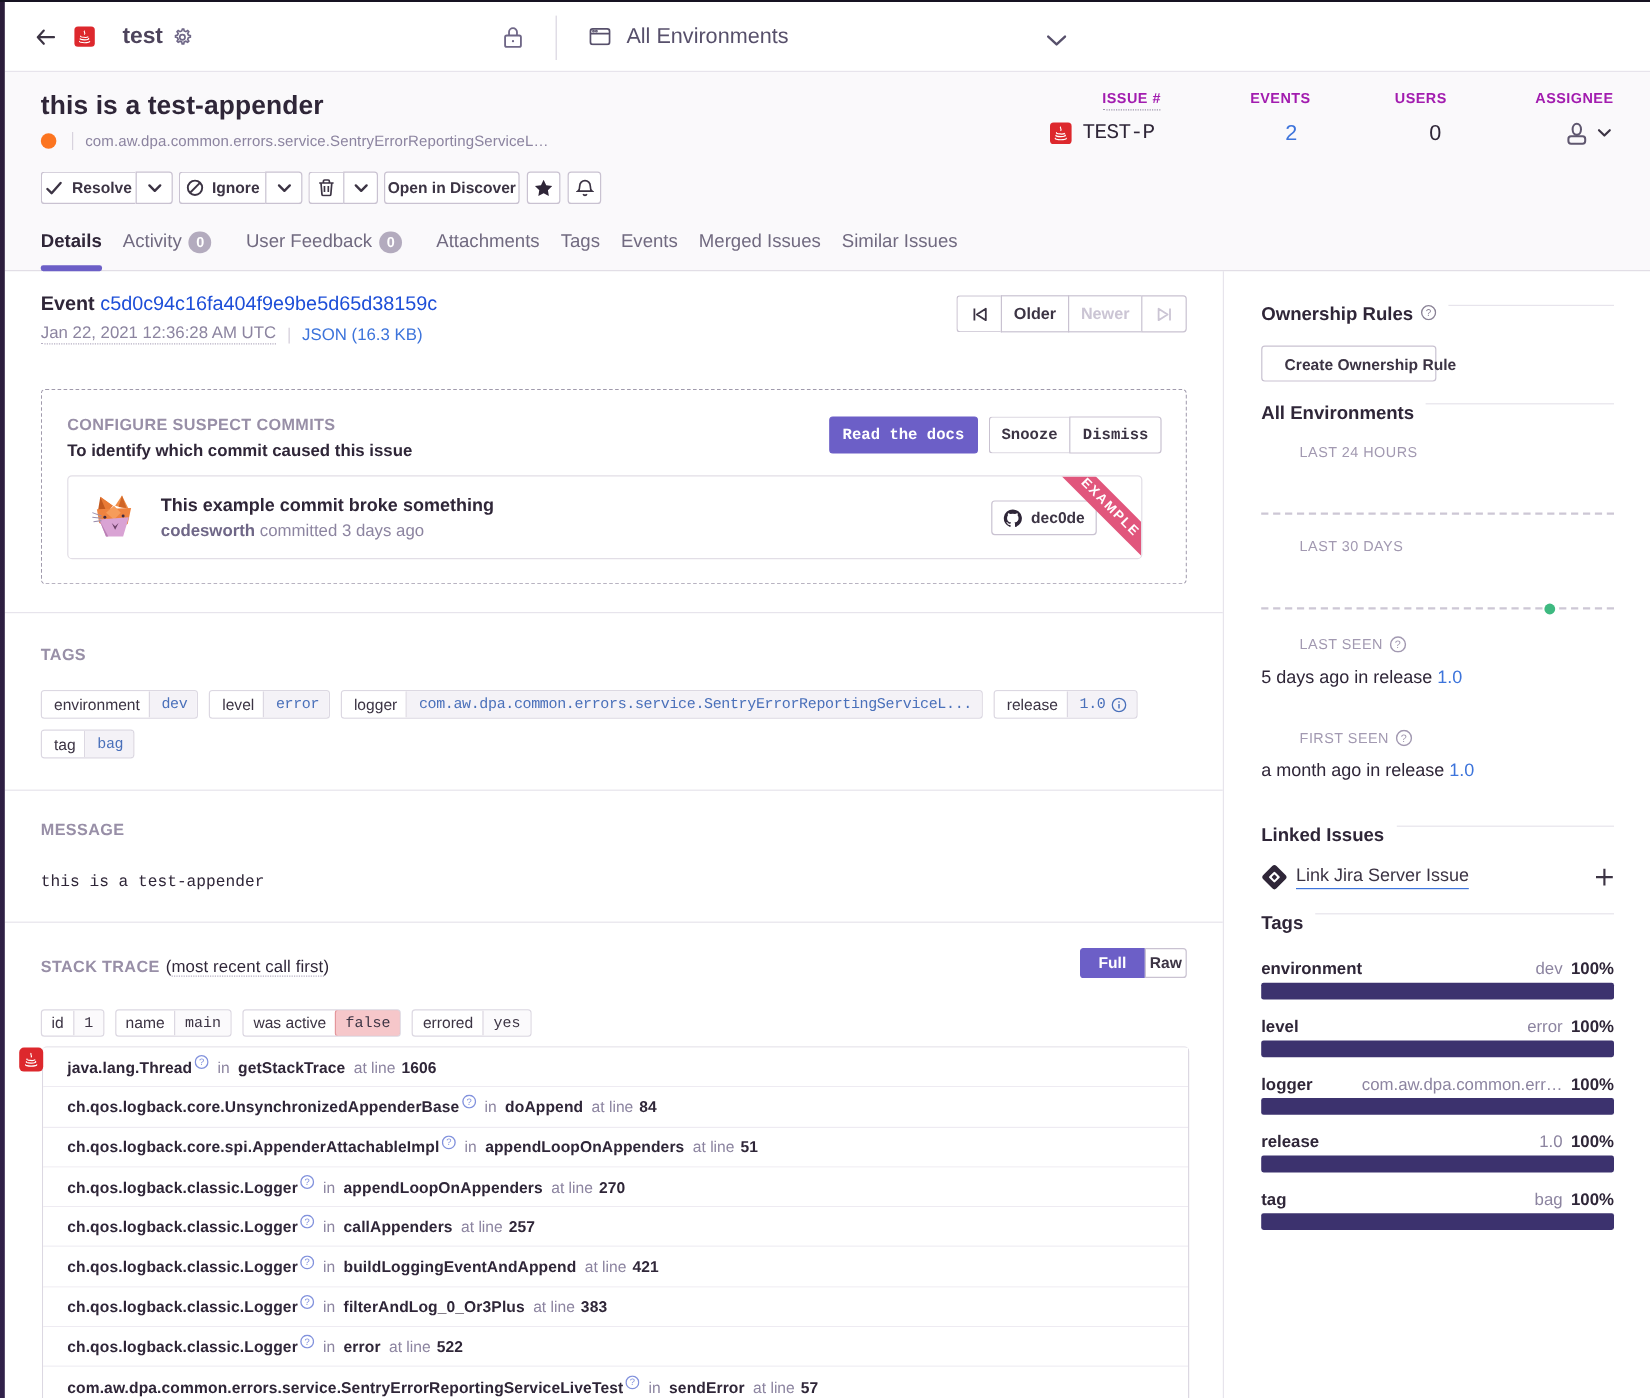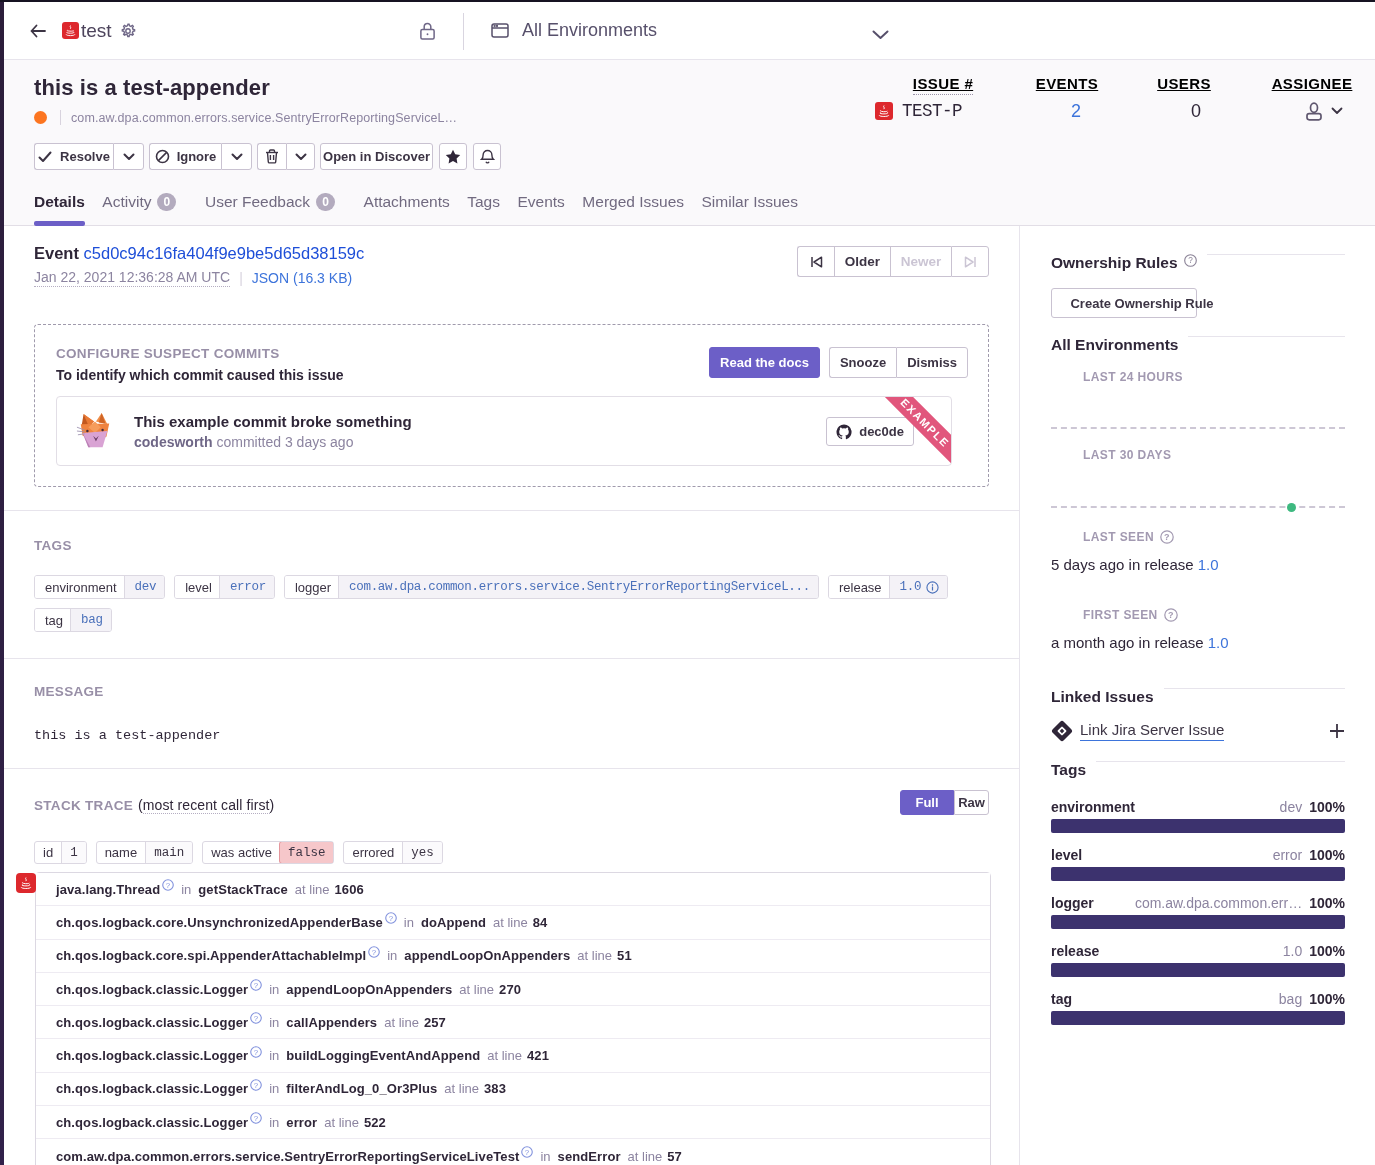--- a/index.html
+++ b/index.html
@@ -8,21 +8,21 @@
 .mono { font-family:"Liberation Mono", monospace; }
 .topbar { position:fixed; top:0; left:0; width:1375px; height:2px; background:#161322; z-index:50; }
 .leftstrip { position:fixed; top:0; left:0; width:4px; height:1165px; background:linear-gradient(180deg,#2b1d3a,#31214a); z-index:49; }
 .page { margin-left:4px; margin-top:2px; }
 
 
 .appbar { height:58px; background:#fff; border-bottom:1px solid #e7e4ec; display:flex; align-items:center; position:relative; }
 .backbtn { margin-left:23px; width:22px; height:22px; display:flex; align-items:center; justify-content:center; }
 .javaicon { border-radius:3px; background:#dd282d; display:flex; align-items:center; justify-content:center; }
 .appbar .javaicon { width:17px; height:17px; margin-left:13px; }
-.appname { margin-left:2px; font-size:19px; color:#4d445c; }
+.appname { margin-left:23px; font-size:19px; color:#4d445c;font-weight:bold; }
 .gear { margin-left:8px; display:flex; }
 .lockwrap { position:absolute; left:415px; top:19px; }
 .hdivider { position:absolute; left:459px; top:11px; width:1px; height:37px; background:#d9d5e0; }
 .envpick { position:absolute; left:487px; top:0; height:100%; display:flex; align-items:center; color:#57506b; }
 .envpick .label { margin-left:13px; font-size:18px; }
 .envchev { position:absolute; left:868px; top:24px; }
 
 
 .issuehead { background:#faf9fb; border-bottom:1px solid #e2dee6; position:relative; height:166px; }
 .ititle { position:absolute; left:30px; top:15px; font-size:22px; font-weight:bold; color:#2f2638; letter-spacing:0.1px; }
@@ -30,21 +30,21 @@
 .idot { width:13px; height:13px; border-radius:50%; background:#fc7520; }
 .isep { width:1px; height:15px; background:#d8d3de; margin:0 10px 0 13px; }
 .iculprit { font-size:12.5px; color:#8c84a0; letter-spacing:0.1px; }
 .btnrow { position:absolute; left:30px; top:83px; display:flex; }
 .btn { background:#fff; border:1px solid #c9c2d1; height:27px; display:inline-flex; align-items:center; justify-content:center; font-size:13px; font-weight:bold; color:#3c3444; border-radius:3px; white-space:nowrap; }
 .bgrp { display:inline-flex; margin-right:5px; }
 .bgrp .btn { border-radius:0; border-right-width:0; }
 .bgrp .btn:first-child { border-radius:3px 0 0 3px; }
 .bgrp .btn:last-child { border-radius:0 3px 3px 0; border-right-width:1px; }
 .btn.single { margin-right:6px; }
-.slabel { position:absolute; top:15px; font-size:15px; font-weight:bold; color:#000000; letter-spacing:0.4px; text-align:center;text-decoration:underline; }
+.slabel { position:absolute; top:15px; font-size:12px; font-weight:bold; color:#a21caf; letter-spacing:0.4px; text-align:center; }
 .slabel .dotted { border-bottom:1px dotted #9b93a9; padding-bottom:2px; }
 .sval { position:absolute; top:41px; font-size:18px; color:#2f2638; text-align:center; }
 .tabs { position:absolute; left:30px; bottom:0; display:flex; }
 .tab { margin-right:17.5px; font-size:15.5px; color:#716a80; height:32px; position:relative; display:flex; align-items:flex-start; }
 .tab.active { color:#2f2638; font-weight:bold; }
 .tab.active::after { content:""; position:absolute; left:0; right:0; bottom:-1px; height:5px; background:#6c5fc7; border-radius:2px; }
 .badge { background:#b3abbe; color:#fff; font-size:12px; font-weight:bold; border-radius:10px; min-width:19px; height:18px; line-height:18px; text-align:center; margin:0px 11px 0 6px; padding:0 4px; }
 
 
 .content { display:flex; background:#fff; }
@@ -63,21 +63,21 @@
 .pager { position:absolute; right:0px; top:20px; display:flex; }
 .pager .btn { height:31px; font-size:13.5px; }
 .pager .btn.dis { color:#cbc5d4; font-weight:bold; }
 
 
 .suspect { margin-top:10px; border:1px dashed #a09aac; border-radius:4px; padding:21px 20px 20px 21px; position:relative; height:163px; }
 .sc-title { font-size:13.5px; font-weight:bold; color:#988fa7; letter-spacing:0.3px; }
 .sc-sub { margin-top:6px; font-size:14px; font-weight:bold; color:#2f2638; }
 .sc-actions { position:absolute; right:20px; top:22px; display:flex; }
 .btn.purple { background:#6c5fc7; border-color:#6c5fc7; color:#fff; }
-.sc-actions .btn { height:31px; font-size:13px; padding:0 10px; }
+.sc-actions .btn { height:31px; font-size:13px; padding:0 10px;font-family:Liberation Mono, monospace; }
 .sc-actions .gap { width:9px; }
 .commitcard { position:absolute; left:21px; right:36px; top:71px; height:70px; background:#fff; border:1px solid #e2dee6; border-radius:4px; display:flex; align-items:center; overflow:hidden; }
 .fox { width:38px; height:38px; margin-left:19px; }
 .cc-txt { margin-left:20px; }
 .cc-title { font-size:15px; font-weight:bold; color:#2f2638; }
 .cc-sub { margin-top:4px; font-size:14px; color:#8c84a0; }
 .cc-sub b { color:#6f6787; }
 .cc-btn { position:absolute; right:37px; top:20px; height:29px; padding:0 9px; font-size:13px; display:flex; align-items:center; }
 .ribbonbox { position:absolute; right:0; top:0; width:67px; height:67px; overflow:hidden; }
 .ribbon { position:absolute; width:140px; height:20px; line-height:20px; text-align:center; background:#e1567c; color:#fff; font-size:11px; font-weight:bold; letter-spacing:1.5px; transform:rotate(45deg); right:-44px; top:16px; }
@@ -112,21 +112,21 @@
 .frame b { color:#2f2638; font-weight:bold; letter-spacing:0.1px; }
 .frame .q { margin:0 0 0 2px; display:inline-flex; transform:translateY(-4px); }
 .frame .in { margin:0 7px; }
 .frame .al { margin:0 5px 0 7px; }
 
 
 .sbh { display:flex; }
 .sbh .t { font-size:15.5px; font-weight:bold; color:#2f2638; white-space:nowrap; }
 .sbh .line { flex:1; height:1px; background:#e7e4ec; margin-left:10px; }
 .sbh .q { margin-left:6px; display:flex; }
-.sublabel { font-size:12px; font-weight:bold; color:#a299b1; letter-spacing:0.4px; display:flex; align-items:center;padding-left:32px; }
+.sublabel { font-size:12px; font-weight:normal; color:#a299b1; letter-spacing:0.4px; display:flex; align-items:center;padding-left:32px; }
 .dashline { border-top:2px dashed #cdc7d5; height:0; position:relative; }
 .greendot { position:absolute; width:9px; height:9px; background:#3eb980; border-radius:50%; top:-5px; }
 .seen { font-size:15px; color:#2f2638; }
 .seen .lnk { color:#3d74db; }
 .tagrow { margin-bottom:14px; }
 .tagrow .toprow { display:flex; align-items:baseline; font-size:14px; margin-bottom:4px; }
 .tagrow .name { font-weight:bold; color:#2f2638; flex:1; }
 .tagrow .val { color:#8c84a0; margin-right:7px; }
 .tagrow .pct { font-weight:bold; color:#2f2638; }
 .tagbar { height:14px; background:#3c326e; border-radius:2px; }

